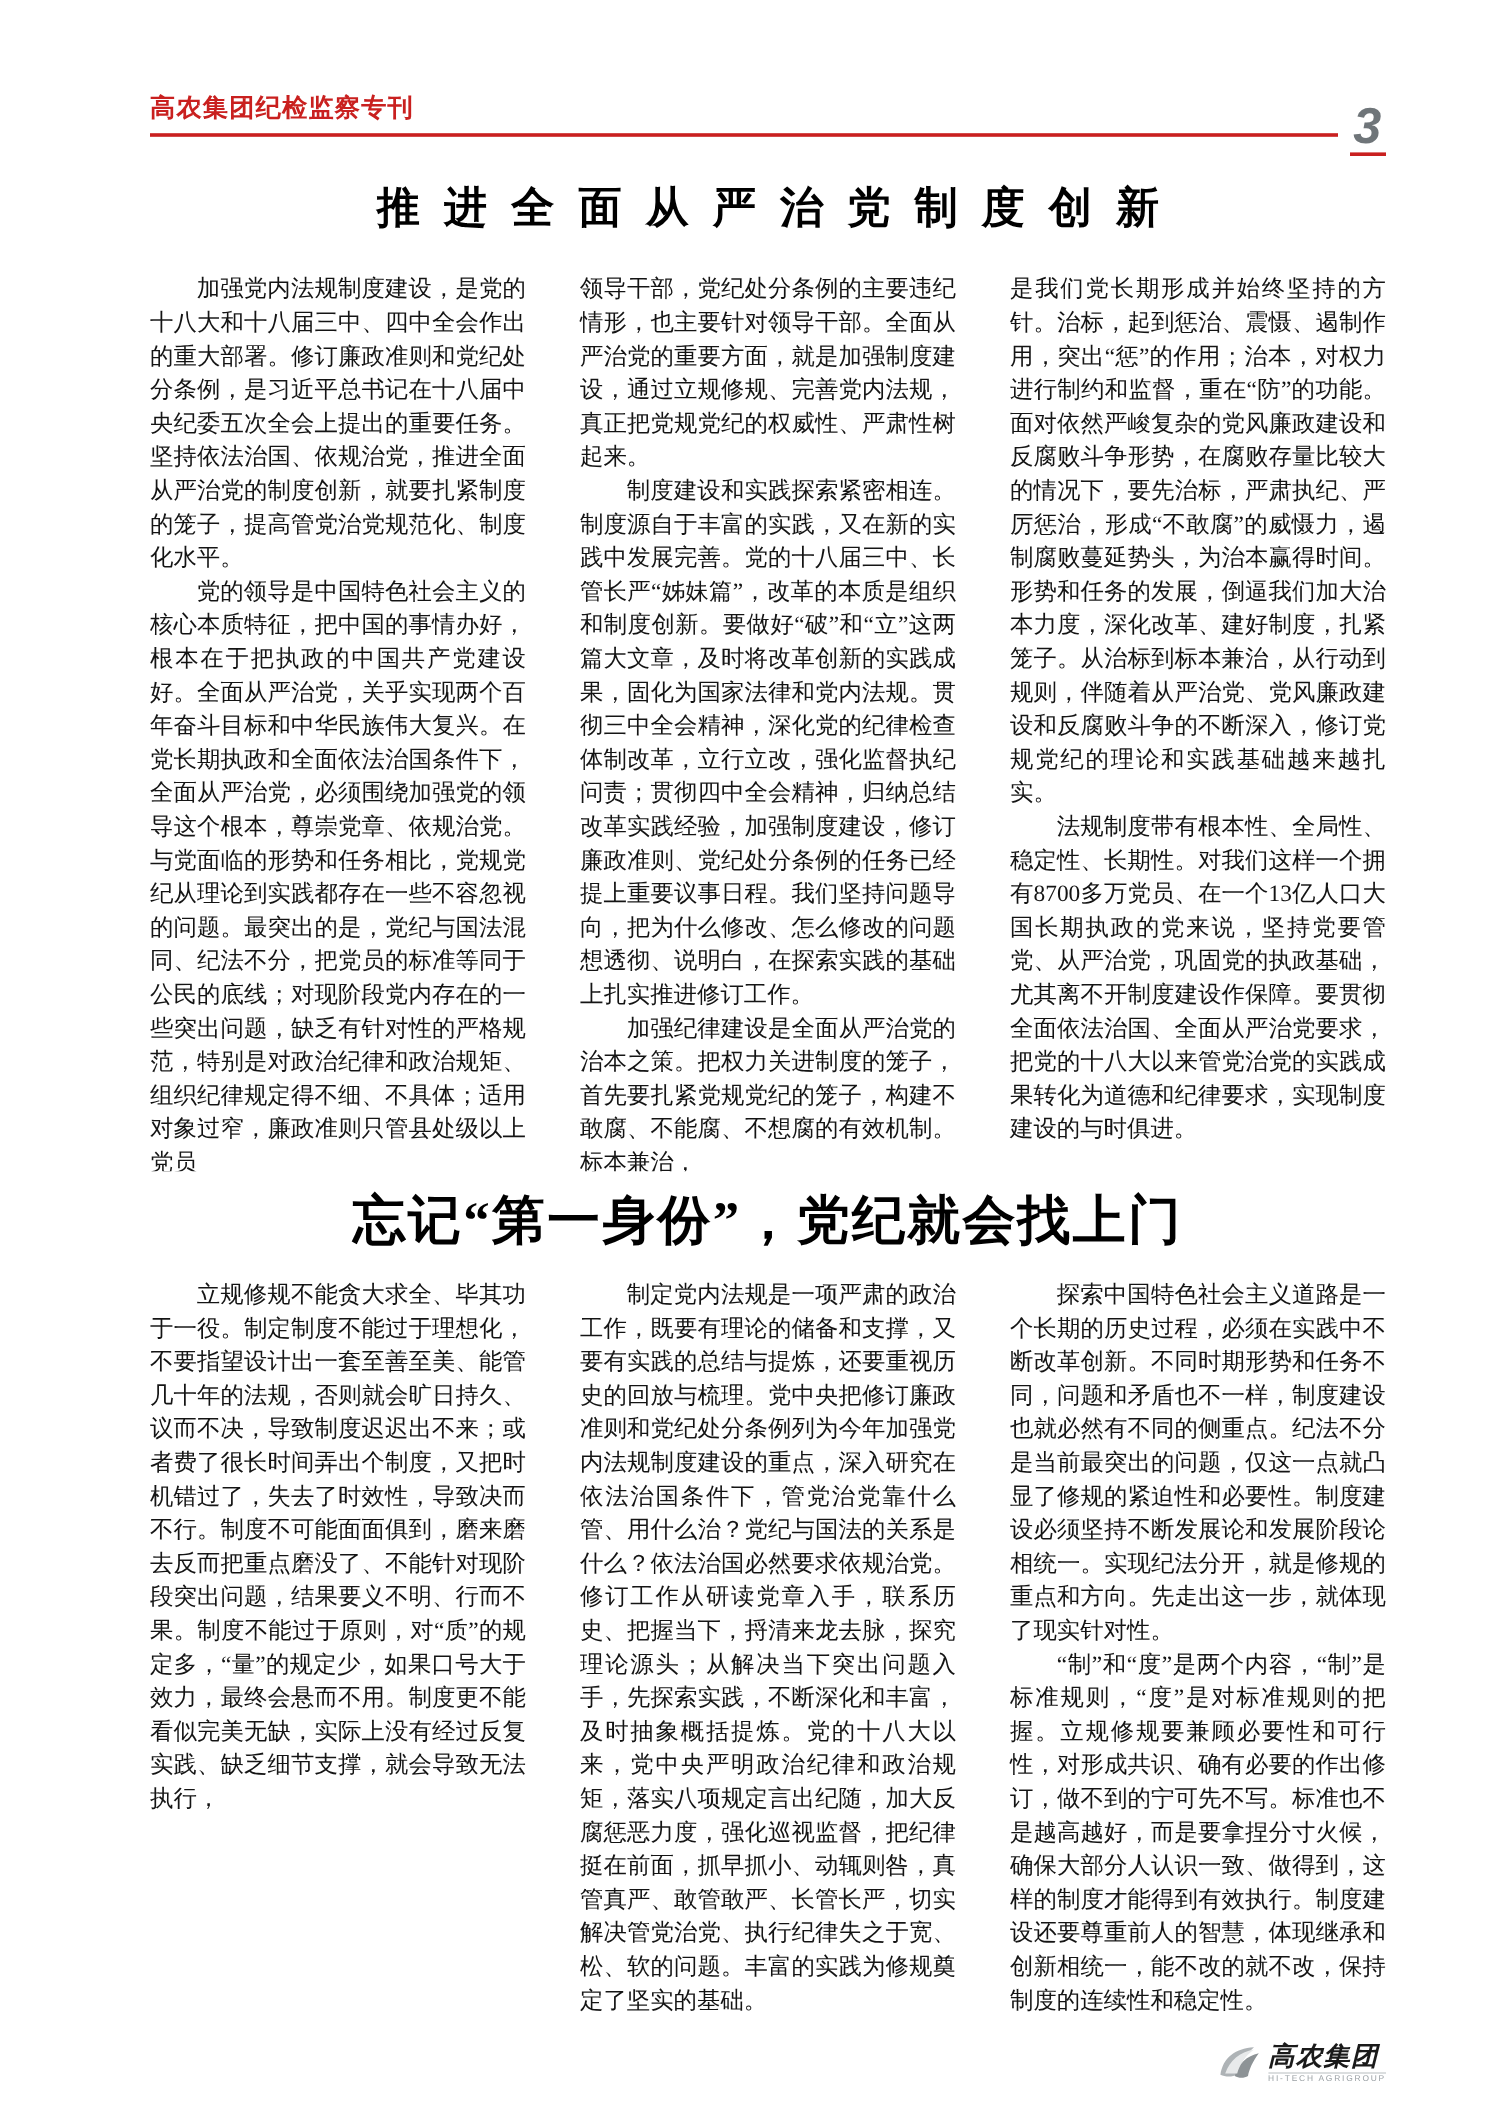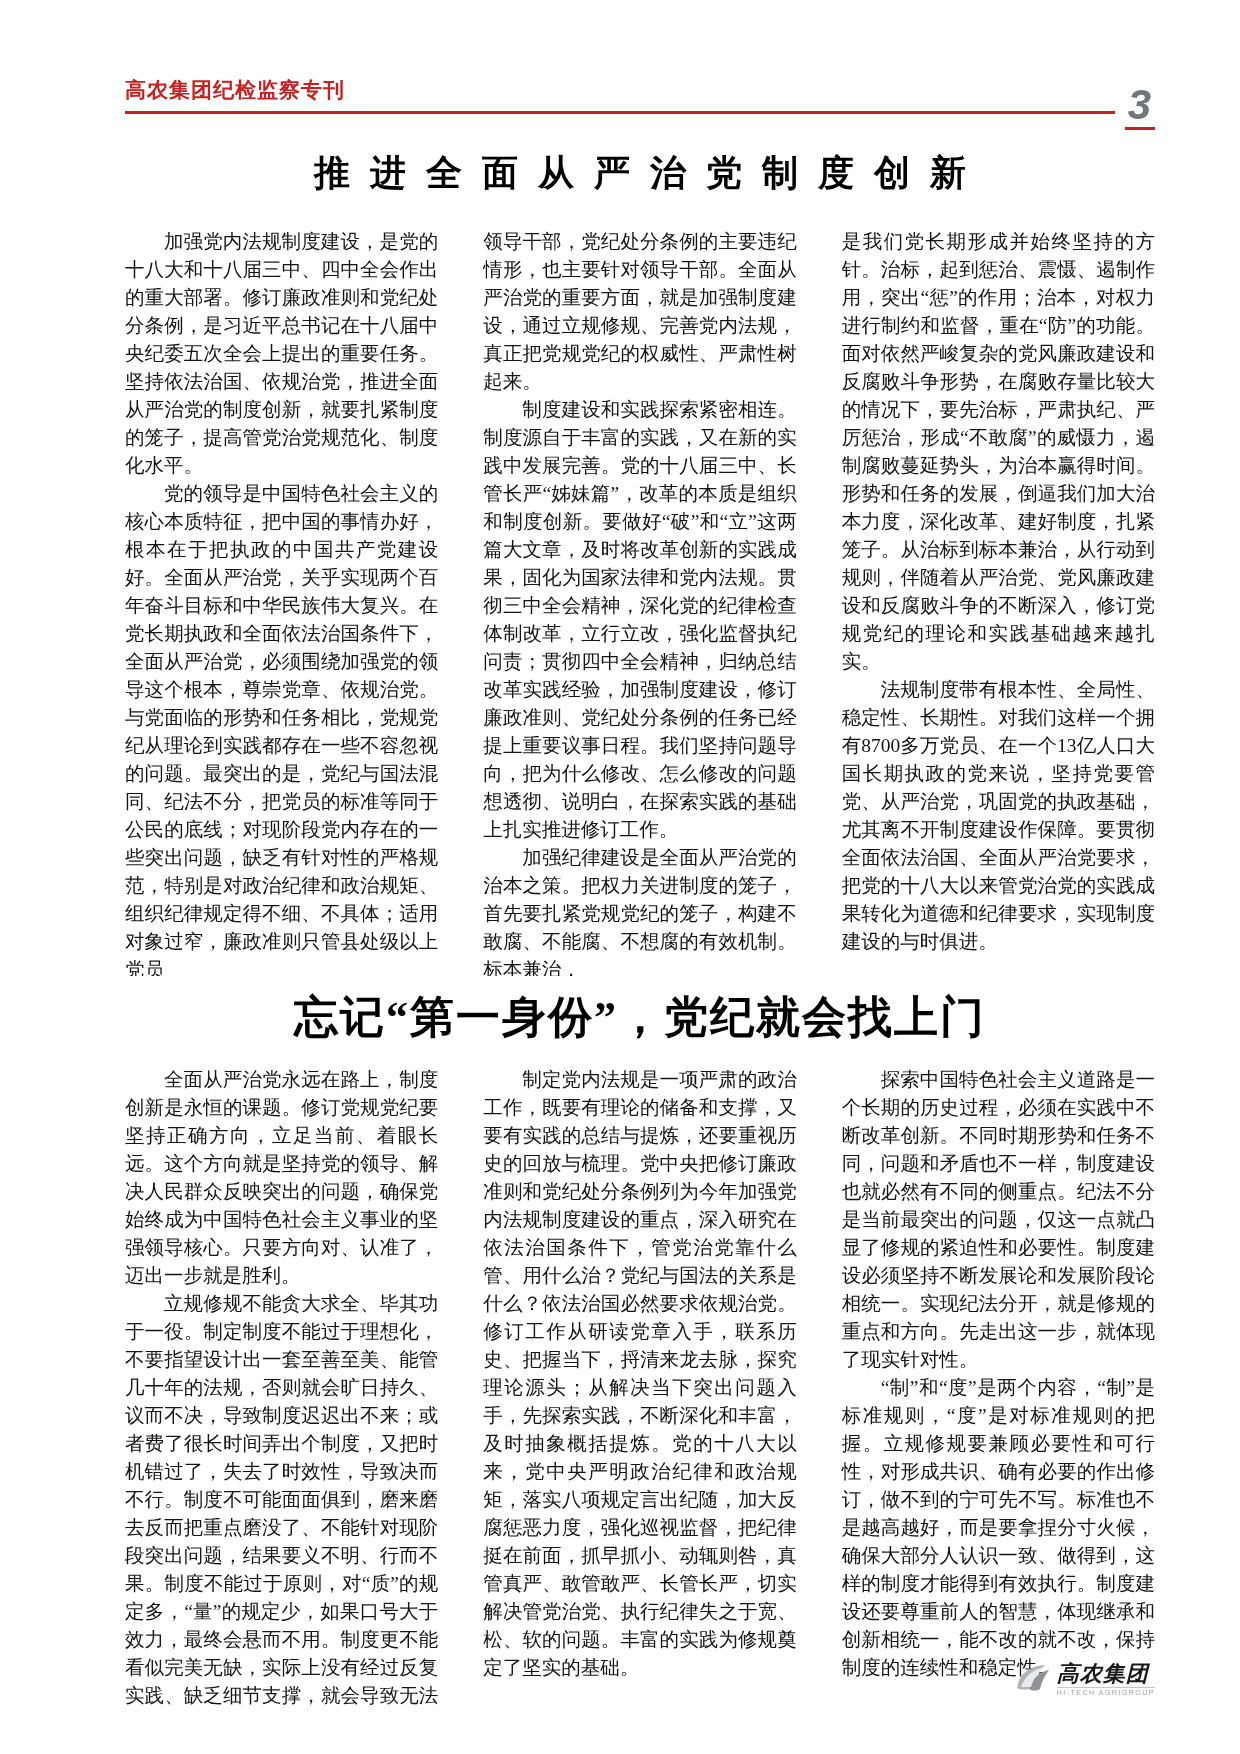--- a/index.html
+++ b/index.html
@@ -105,24 +105,24 @@
     line-height: 28px;
     text-align: justify;
     text-justify: inter-character;
     color: #141414;
   }
   .col p { text-indent: 2em; }
   .col p.noindent { text-indent: 0; }
   
   .footer-logo {
     position: absolute;
-    top: 1662px;
+    top: 1703px;
     right: 85px;
     display: flex;
-    align-items: flex-end;
+    align-items: flex-start;
     gap: 6px;
   }
   .logo-mark { width: 36px; height: 30px; }
   .logo-texts { display: flex; flex-direction: column; align-items: flex-start; }
   .logo-cn {
     font-family: "Liberation Sans", "DejaVu Sans", sans-serif;
     font-weight: 900;
     font-style: italic;
     font-size: 22px;
     line-height: 22px;
@@ -169,21 +169,20 @@
       <div class="col">
         <p class="noindent">是我们党长期形成并始终坚持的方针。治标，起到惩治、震慑、遏制作用，突出“惩”的作用；治本，对权力进行制约和监督，重在“防”的功能。面对依然严峻复杂的党风廉政建设和反腐败斗争形势，在腐败存量比较大的情况下，要先治标，严肃执纪、严厉惩治，形成“不敢腐”的威慑力，遏制腐败蔓延势头，为治本赢得时间。形势和任务的发展，倒逼我们加大治本力度，深化改革、建好制度，扎紧笼子。从治标到标本兼治，从行动到规则，伴随着从严治党、党风廉政建设和反腐败斗争的不断深入，修订党规党纪的理论和实践基础越来越扎实。</p>
         <p>法规制度带有根本性、全局性、稳定性、长期性。对我们这样一个拥有8700多万党员、在一个13亿人口大国长期执政的党来说，坚持党要管党、从严治党，巩固党的执政基础，尤其离不开制度建设作保障。要贯彻全面依法治国、全面从严治党要求，把党的十八大以来管党治党的实践成果转化为道德和纪律要求，实现制度建设的与时俱进。</p>
       </div>
     </div>
 
     <h2 class="headline2">忘记“第一身份”，党纪就会找上门</h2>
 
     <div class="article article-2">
       <div class="col">
-        <p>全面从严治党永远在路上，制度创新是永恒的课题。修订党规党纪要坚持正确方向，立足当前、着眼长远。这个方向就是坚持党的领导、解决人民群众反映突出的问题，确保党始终成为中国特色社会主义事业的坚强领导核心。只要方向对、认准了，迈出一步就是胜利。</p>
         <p>立规修规不能贪大求全、毕其功于一役。制定制度不能过于理想化，不要指望设计出一套至善至美、能管几十年的法规，否则就会旷日持久、议而不决，导致制度迟迟出不来；或者费了很长时间弄出个制度，又把时机错过了，失去了时效性，导致决而不行。制度不可能面面俱到，磨来磨去反而把重点磨没了、不能针对现阶段突出问题，结果要义不明、行而不果。制度不能过于原则，对“质”的规定多，“量”的规定少，如果口号大于效力，最终会悬而不用。制度更不能看似完美无缺，实际上没有经过反复实践、缺乏细节支撑，就会导致无法执行，</p>
       </div>
       <div class="col">
         <p>制定党内法规是一项严肃的政治工作，既要有理论的储备和支撑，又要有实践的总结与提炼，还要重视历史的回放与梳理。党中央把修订廉政准则和党纪处分条例列为今年加强党内法规制度建设的重点，深入研究在依法治国条件下，管党治党靠什么管、用什么治？党纪与国法的关系是什么？依法治国必然要求依规治党。修订工作从研读党章入手，联系历史、把握当下，捋清来龙去脉，探究理论源头；从解决当下突出问题入手，先探索实践，不断深化和丰富，及时抽象概括提炼。党的十八大以来，党中央严明政治纪律和政治规矩，落实八项规定言出纪随，加大反腐惩恶力度，强化巡视监督，把纪律挺在前面，抓早抓小、动辄则咎，真管真严、敢管敢严、长管长严，切实解决管党治党、执行纪律失之于宽、松、软的问题。丰富的实践为修规奠定了坚实的基础。</p>
       </div>
       <div class="col">
         <p>探索中国特色社会主义道路是一个长期的历史过程，必须在实践中不断改革创新。不同时期形势和任务不同，问题和矛盾也不一样，制度建设也就必然有不同的侧重点。纪法不分是当前最突出的问题，仅这一点就凸显了修规的紧迫性和必要性。制度建设必须坚持不断发展论和发展阶段论相统一。实现纪法分开，就是修规的重点和方向。先走出这一步，就体现了现实针对性。</p>
         <p>“制”和“度”是两个内容，“制”是标准规则，“度”是对标准规则的把握。立规修规要兼顾必要性和可行性，对形成共识、确有必要的作出修订，做不到的宁可先不写。标准也不是越高越好，而是要拿捏分寸火候，确保大部分人认识一致、做得到，这样的制度才能得到有效执行。制度建设还要尊重前人的智慧，体现继承和创新相统一，能不改的就不改，保持制度的连续性和稳定性。</p>
       </div>
     </div>

